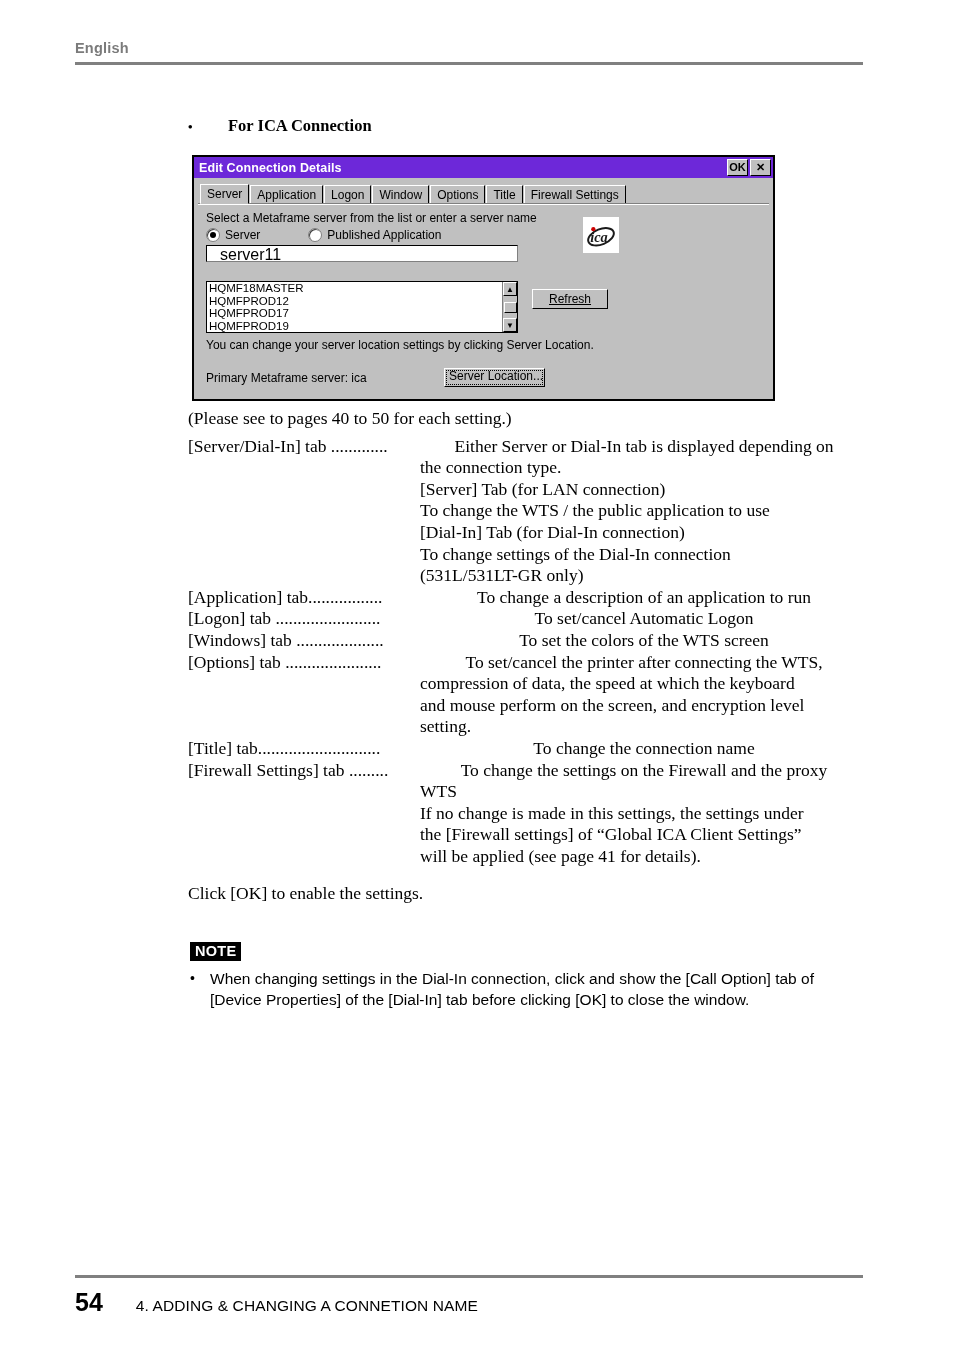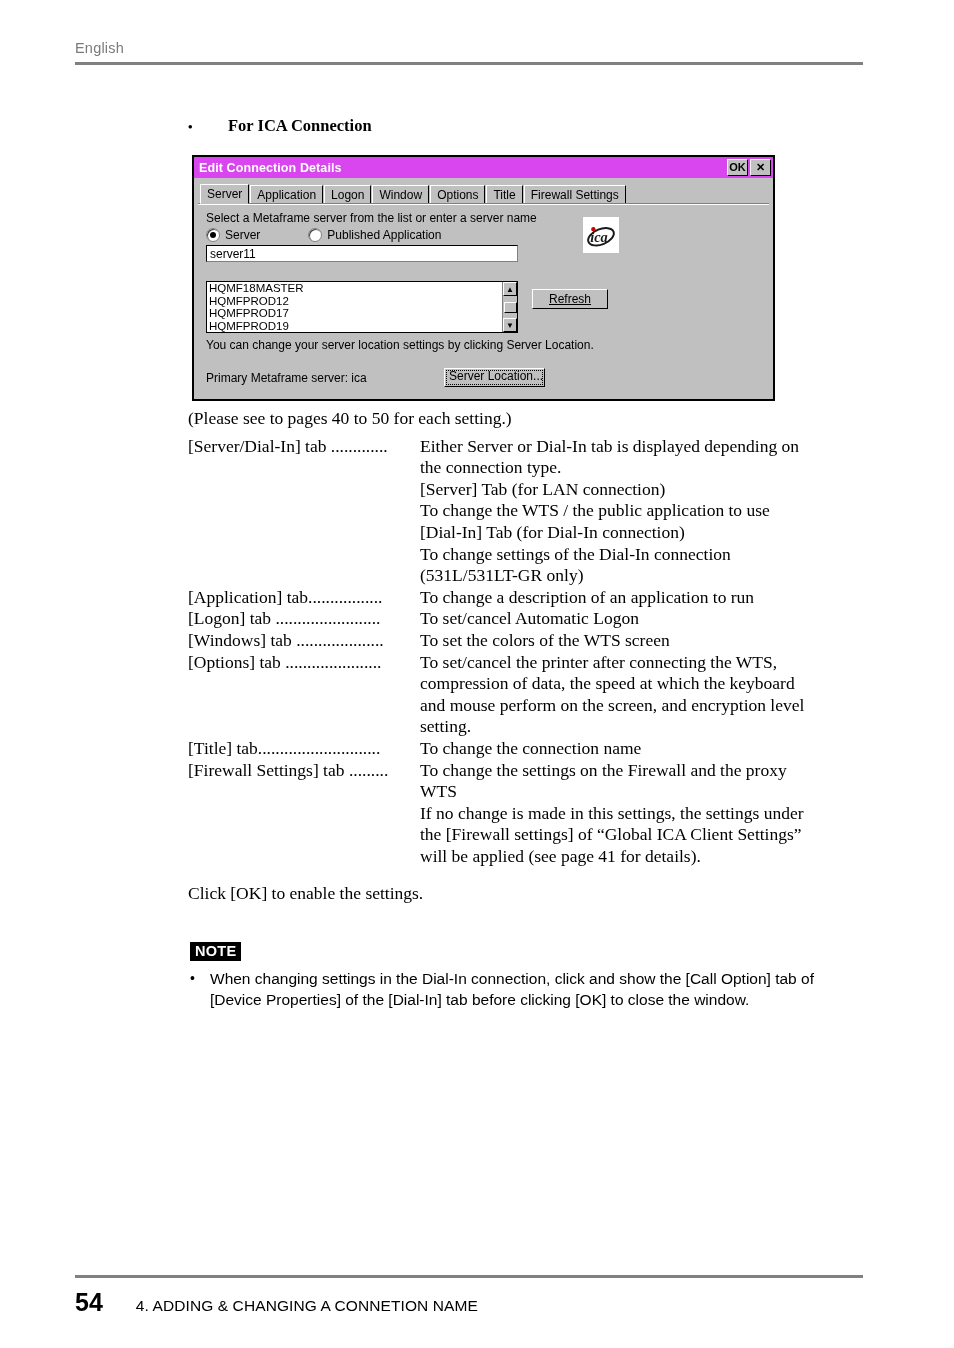--- a/index.html
+++ b/index.html
@@ -18,21 +18,21 @@
 
   
   .page-header {
     position: absolute;
     left: 75px;
     top: 40px;
     width: 788px;
   }
   .header-label {
     font-family: "Liberation Sans", sans-serif;
-    font-weight: normal;
+    font-weight: bold;
     font-size: 14.5px;
     color: #7b7b7b;
     letter-spacing: 0.2px;
     padding-bottom: 6px;
   }
   .header-rule {
     height: 3px;
     background: #808080;
     width: 100%;
   }
@@ -59,21 +59,21 @@
     position: absolute;
     left: 192px;
     top: 155px;
     width: 583px;
     border: 2px solid #000000;
     background: #c0c0c0;
     font-family: "Liberation Sans", sans-serif;
     box-sizing: border-box;
   }
   .titlebar {
-    background: #d946ef;
+    background: #6d28d9;
     height: 21px;
     display: flex;
     align-items: center;
     padding: 0 2px 0 5px;
     box-sizing: border-box;
   }
   .titlebar-text {
     color: #ffffff;
     font-size: 12.5px;
     font-weight: bold;
@@ -177,22 +177,22 @@
   .radio-label { margin-right: 48px; white-space: nowrap; }
 
   .text-field {
     background: #ffffff;
     border: 1px solid #000000;
     border-right-color: #808080;
     border-bottom-color: #808080;
     height: 17px;
     width: 312px;
     margin: 1px 0 3px 2px;
-    font-size: 12px;
-    padding: 1px 3px;
+    font-size: 16px;
+    padding: 1px 13px;
     box-sizing: border-box;
     line-height: 15px;
     color: #000000;
   }
 
   .list-row {
     display: flex;
     align-items: flex-start;
     margin-left: 2px;
     margin-top: 19px;
@@ -317,21 +317,21 @@
     line-height: 21.6px;
   }
   .para { margin: 0 0 6px 0; }
   .defrow { display: flex; align-items: baseline; }
   .defterm {
     width: 232px;
     flex: none;
     white-space: nowrap;
     overflow: hidden;
   }
-  .defdesc { flex: 1; }
+  .defdesc { flex: 1; text-align: center; }
   .cont { margin-left: 232px; }
 
   .click-ok { margin-top: 16px; }
 
   
   .note-block {
     position: absolute;
     left: 190px;
     top: 942px;
     width: 660px;

